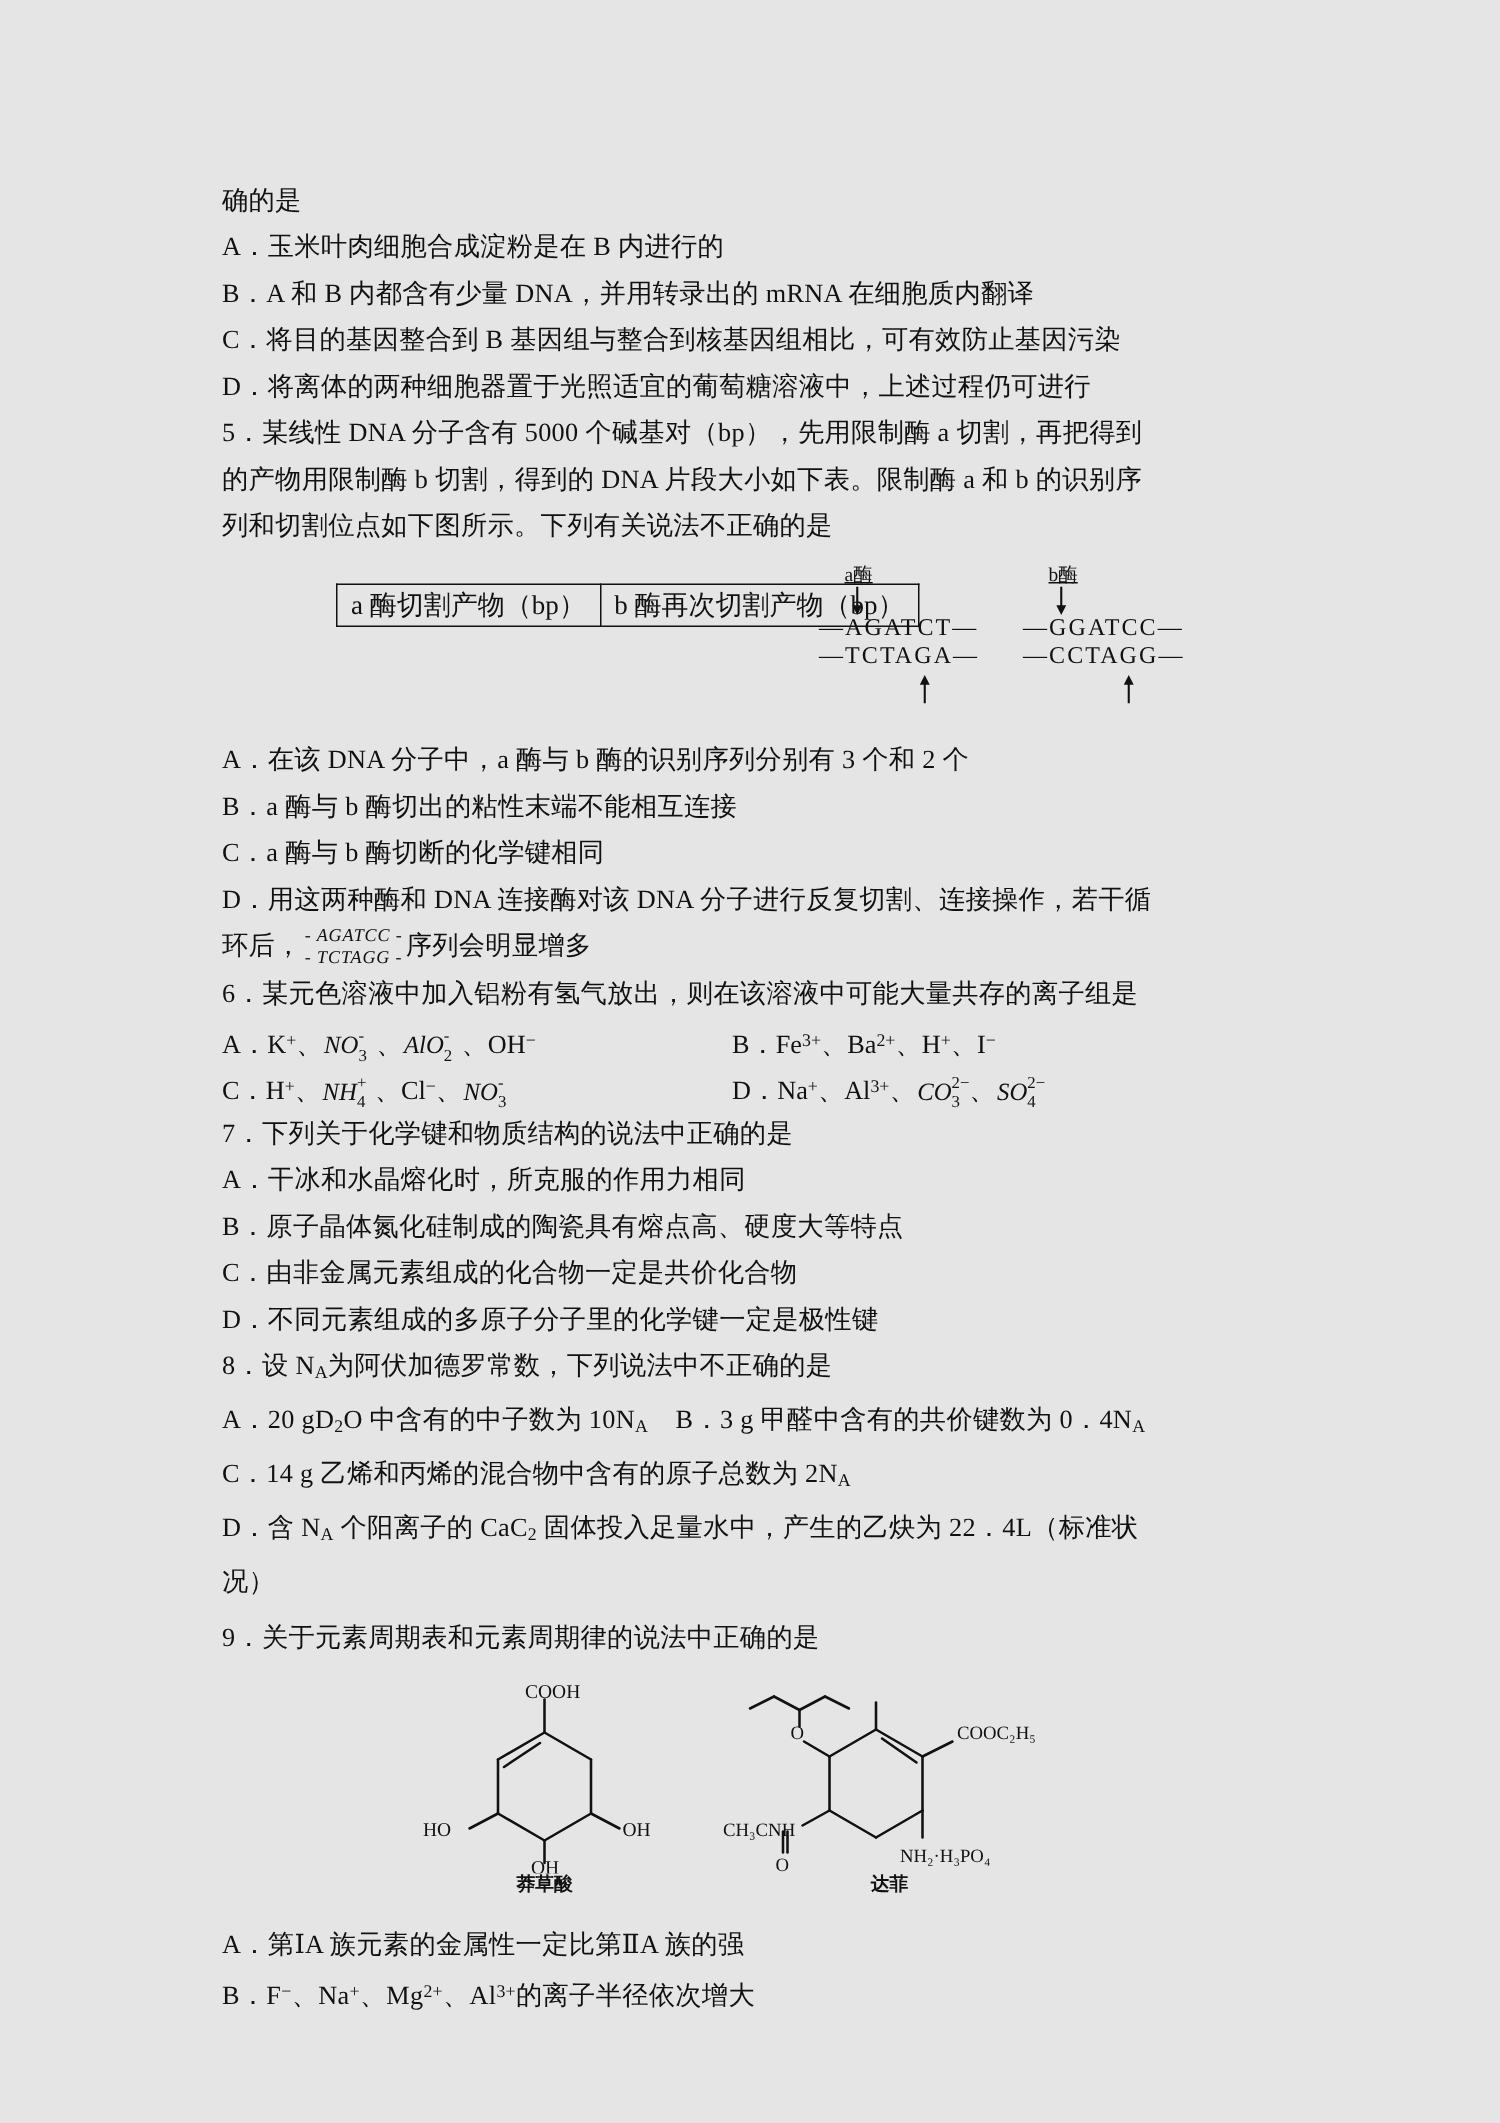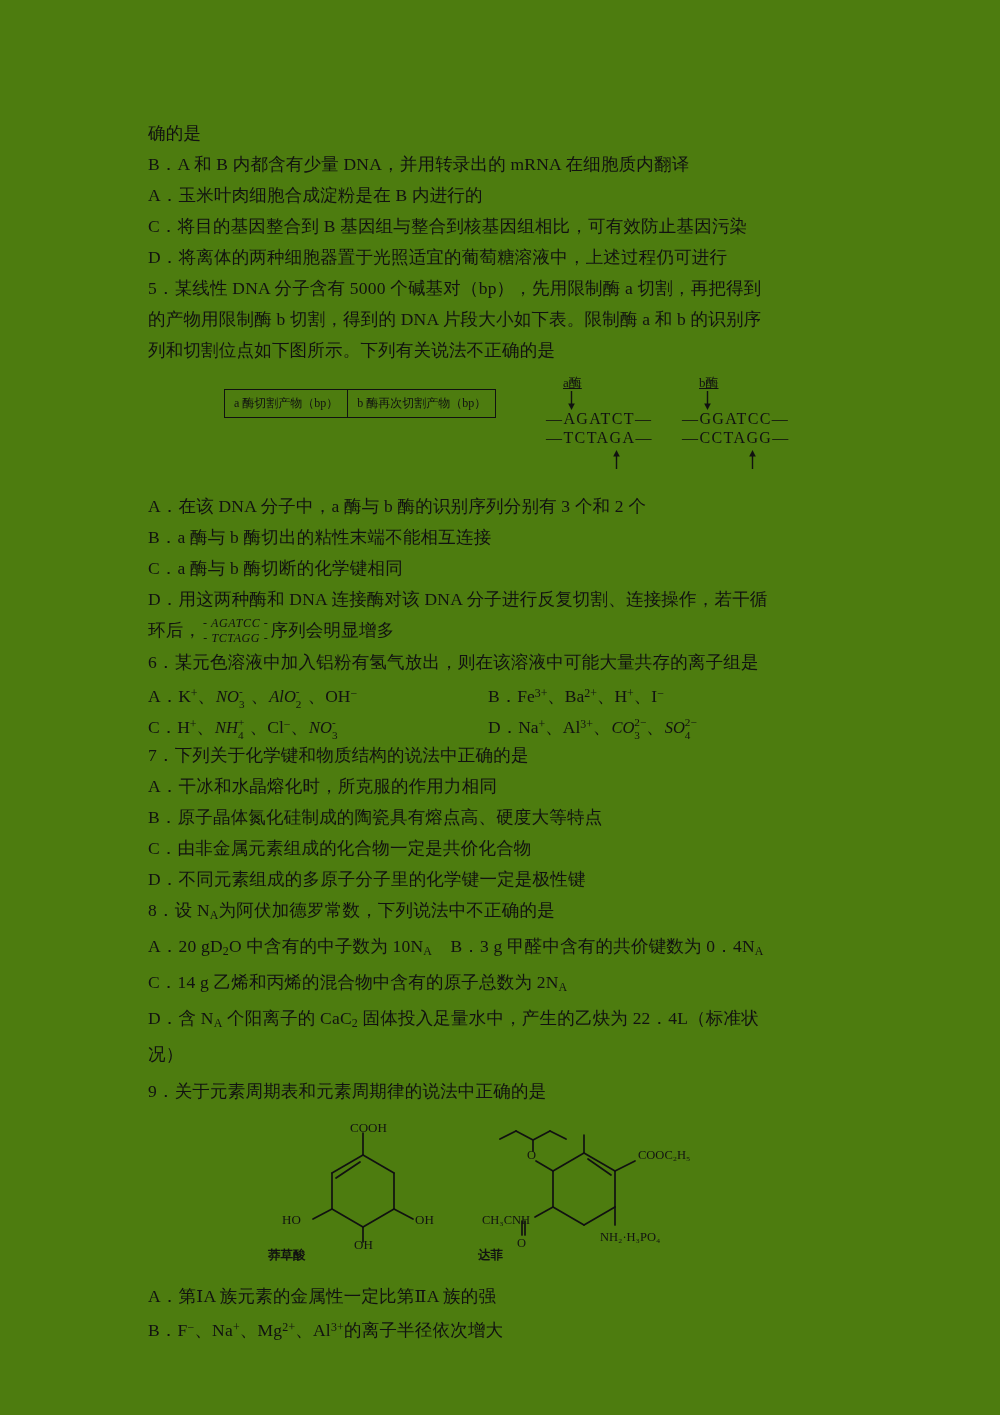--- a/index.html
+++ b/index.html
@@ -14,21 +14,21 @@
     position: relative;
     font-family: "Liberation Serif", "DejaVu Serif", serif;
     color: #111111;
     overflow: hidden;
   }
   .page {
     position: absolute;
     left: 0; top: 0;
     width: 1000px;
     height: 1415px;
-    background: #4d7c0f;
+    background: #e5e5e5;
   }
   .content {
     position: absolute;
     left: 148px;
     top: 118px;
     width: 714px;
   }
   .line {
     font-size: 17.5px;
     line-height: 31px;
@@ -51,21 +51,21 @@
   table.bp-table {
     position: absolute;
     left: 76px;
     top: 14px;
     border-collapse: collapse;
     font-family: "Liberation Serif", serif;
   }
   table.bp-table td {
     border: 1px solid #111;
     padding: 3px 6px 3px 7px;
-    font-size: 12px;
+    font-size: 18px;
     line-height: 19px;
     vertical-align: middle;
     margin-top: 38px;
   }
   table.bp-table td.head {
     text-align: center;
     white-space: nowrap;
     padding: 4px 9px;
   }
   table.bp-table td.cell {
@@ -169,38 +169,38 @@
     height: 150px;
     margin-top: 14px;
   }
   .chem-struct {
     position: absolute;
     top: 0;
   }
   .chem-struct.shikimic { left: 120px; }
   .chem-struct.tamiflu  { left: 330px; }
   .chem-caption {
-    text-align: left;
+    text-align: center;
     font-size: 12.5px;
     margin-top: -6px;
     font-family: "Liberation Sans", sans-serif;
     font-weight: bold;
   }
   .sp6 { height: 6px; }
   .sp10 { height: 10px; }
 </style>
 </head>
 <body>
 
 <div class="page">
   <div class="content">
 
     <div class="line">确的是</div>
+    <div class="line">A．玉米叶肉细胞合成淀粉是在 B 内进行的</div>
     <div class="line">B．A 和 B 内都含有少量 DNA，并用转录出的 mRNA 在细胞质内翻译</div>
-    <div class="line">A．玉米叶肉细胞合成淀粉是在 B 内进行的</div>
     <div class="line">C．将目的基因整合到 B 基因组与整合到核基因组相比，可有效防止基因污染</div>
     <div class="line">D．将离体的两种细胞器置于光照适宜的葡萄糖溶液中，上述过程仍可进行</div>
 
     <div class="line"><span>5．</span><span>某线性 DNA 分子含有 5000 个碱基对（bp），先用限制酶 a 切割，再把得到</span></div>
     <div class="line">的产物用限制酶 b 切割，得到的 DNA 片段大小如下表。限制酶 a 和 b 的识别序</div>
     <div class="line">列和切割位点如下图所示。下列有关说法不正确的是</div>
 
     <div class="figblock">
 
       <table class="bp-table">

